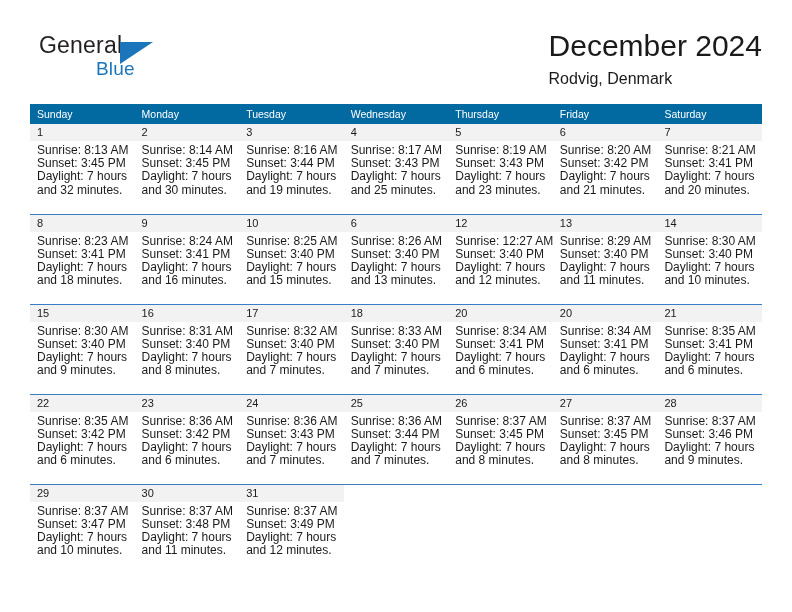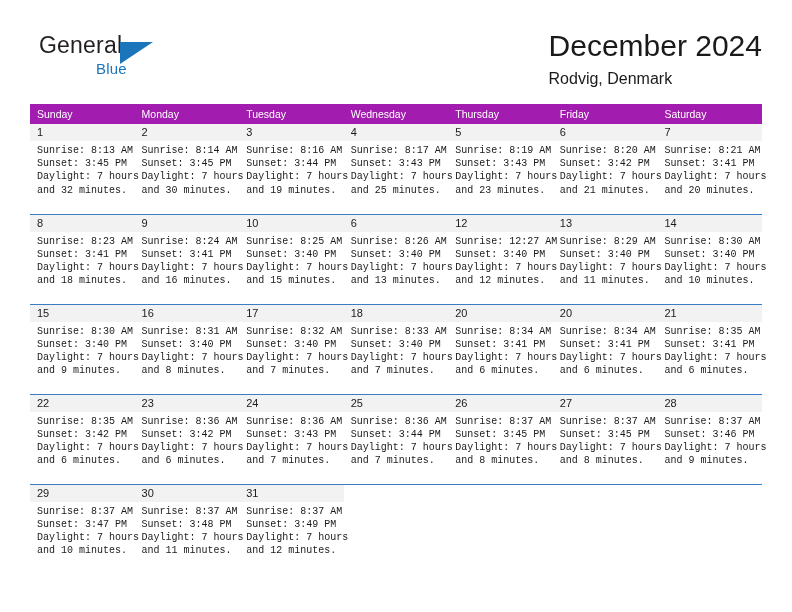--- a/index.html
+++ b/index.html
@@ -51,21 +51,21 @@
     top: 10px;
     width: 0;
     height: 0;
     border-left: 33px solid #1b75bb;
     border-bottom: 22px solid transparent;
   }
   .logo-blue {
     position: absolute;
     left: 57px;
     top: 24px;
-    font-size: 15px;
+    font-size: 19px;
     letter-spacing: 0.2px;
     color: #1b75bb;
     line-height: 26px;
   }
 
   .title-block {
     position: absolute;
     right: 33px;
     top: 28px;
     text-align: left;
@@ -96,21 +96,21 @@
     table-layout: fixed;
   }
   .calendar th,
   .calendar td {
     padding: 0;
     margin: 0;
     vertical-align: top;
     width: 104.57px;
   }
   .dow-row th {
-    background: #a21caf;
+    background: #0369a1;
     color: #ffffff;
     font-size: 10.5px;
     font-weight: normal;
     text-align: left;
     height: 20px;
     line-height: 20px;
     padding-left: 7px;
     box-sizing: border-box;
   }
   .week-row td {
@@ -134,24 +134,23 @@
     padding-left: 7px;
     color: #1a1a1a;
     box-sizing: border-box;
     white-space: nowrap;
   }
   .cell-empty .daynum {
     background: #ffffff;
   }
   .details {
     padding: 3px 4px 0 7px;
-    font-size: 10px;
+    font-size: 12px;
     line-height: 13.2px;
     color: #1a1a1a;
-    font-family: Liberation Mono, monospace;
   }
   .details div {
     white-space: nowrap;
   }
 </style>
 </head>
 <body>
 
 <div class="page">
 

